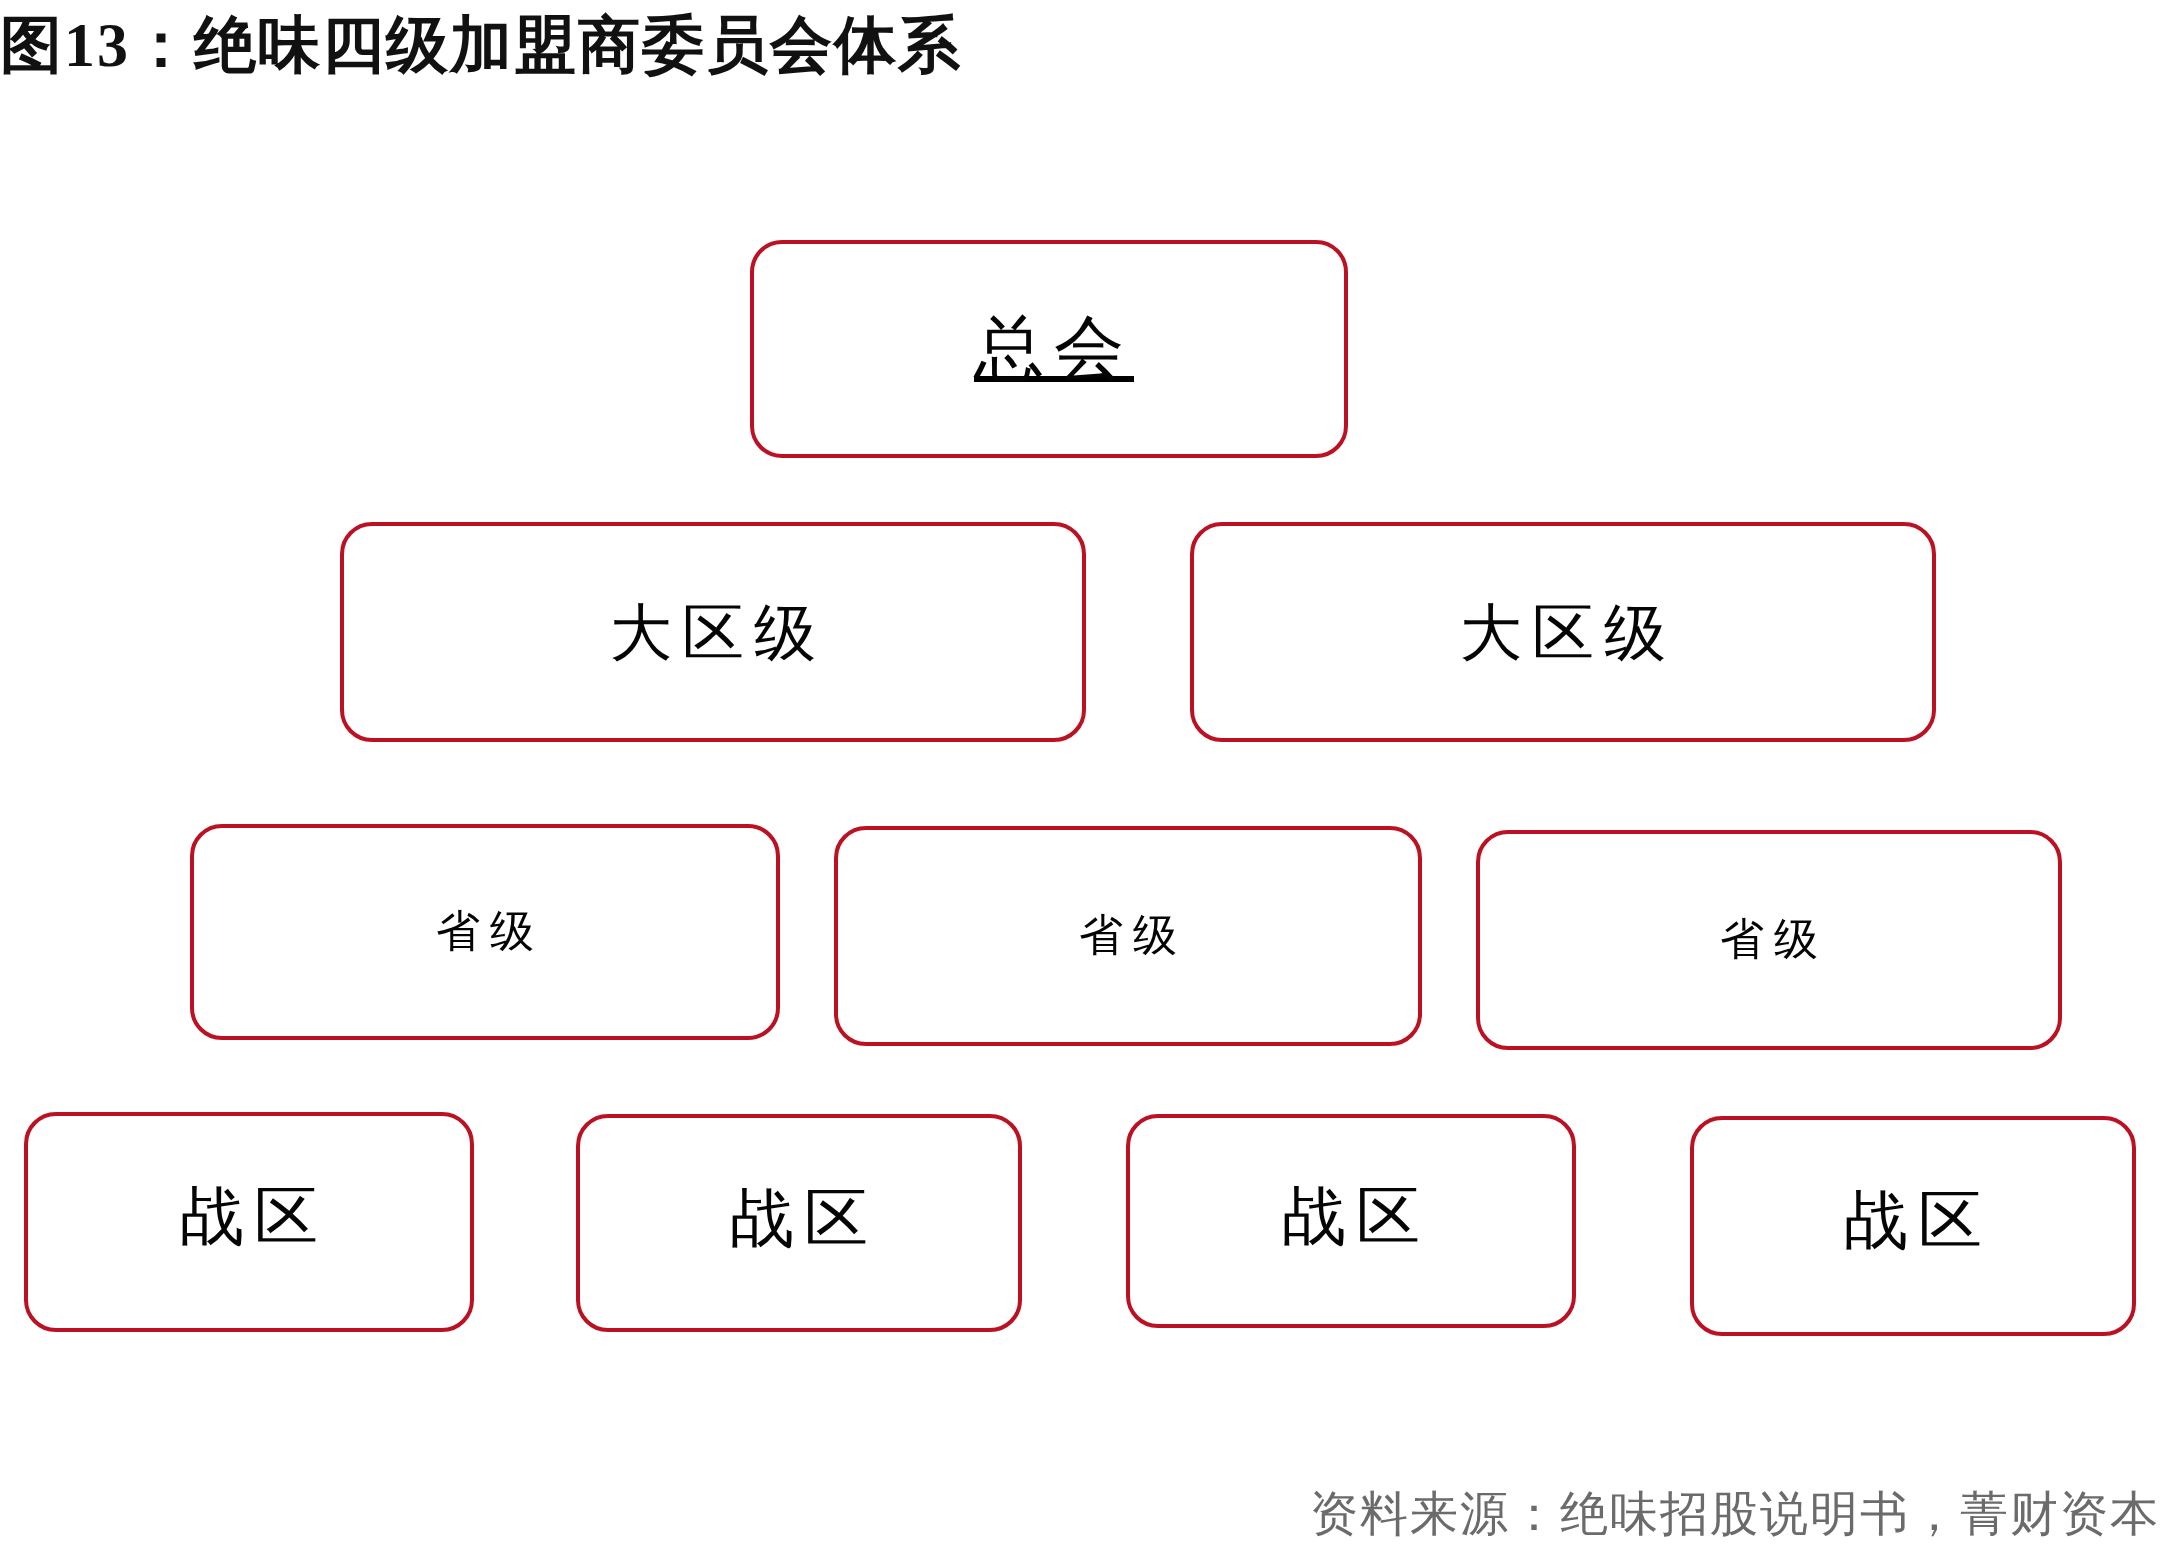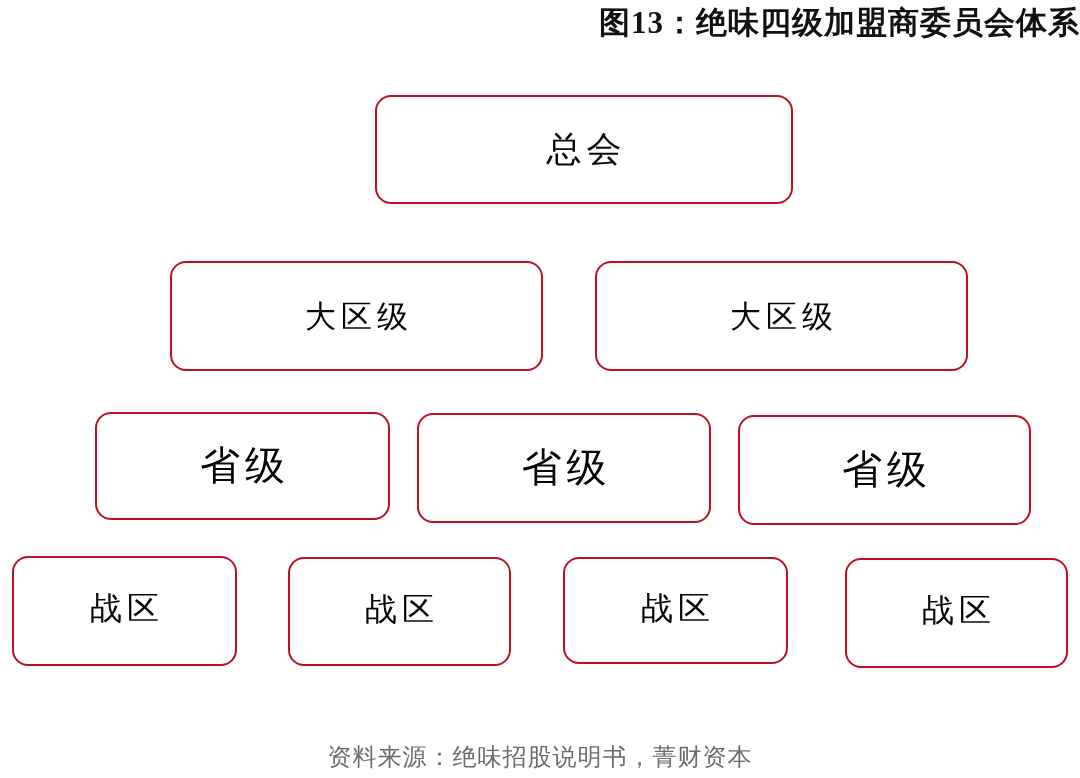--- a/index.html
+++ b/index.html
@@ -17,21 +17,21 @@
   #figure {
     position: relative;
     width: 1080px;
     height: 778px;
   }
   .title {
     position: absolute;
     left: 0;
     top: 2px;
     width: 1080px;
-    text-align: right;
+    text-align: left;
     font-family: "Liberation Serif", "DejaVu Serif", serif;
     font-weight: bold;
     font-size: 31px;
     letter-spacing: 1px;
     color: #111111;
     white-space: nowrap;
   }
   .node {
     position: absolute;
     box-sizing: border-box;
@@ -47,43 +47,43 @@
     font-size: 33px;
     font-weight: normal;
     color: #050505;
     letter-spacing: 5px;
     text-indent: 5px;
     line-height: 1;
     white-space: nowrap;
   }
   .node.lvl1 .node-label { font-size: 35px; }
   .node.lvl2 .node-label { font-size: 31px; }
-  .node.lvl3 .node-label { font-size: 40px; }
+  .node.lvl3 .node-label { font-size: 22px; }
   .node.lvl4 .node-label { font-size: 32px; font-family: Liberation Mono, monospace; }
   .source {
     position: absolute;
     left: 0;
     top: 741px;
     width: 1080px;
-    text-align: center;
+    text-align: right;
     font-family: "Liberation Serif", "DejaVu Serif", serif;
     font-size: 24px;
     color: #6b6b6b;
     letter-spacing: 1px;
     white-space: nowrap;
   }
 </style>
 </head>
 <body>
 
 <div id="figure">
 
   <div class="title">图13：绝味四级加盟商委员会体系</div>
 
-  <div class="node lvl1" style="left:375px; top:95px; width:418px; height:109px;">
+  <div class="node lvl1" style="left:375px; top:120px; width:299px; height:109px;text-decoration:underline;">
     <span class="node-label">总会</span>
   </div>
 
   <div class="node lvl2" style="left:170px; top:261px; width:373px; height:110px;">
     <span class="node-label">大区级</span>
   </div>
   <div class="node lvl2" style="left:595px; top:261px; width:373px; height:110px;">
     <span class="node-label">大区级</span>
   </div>
 

